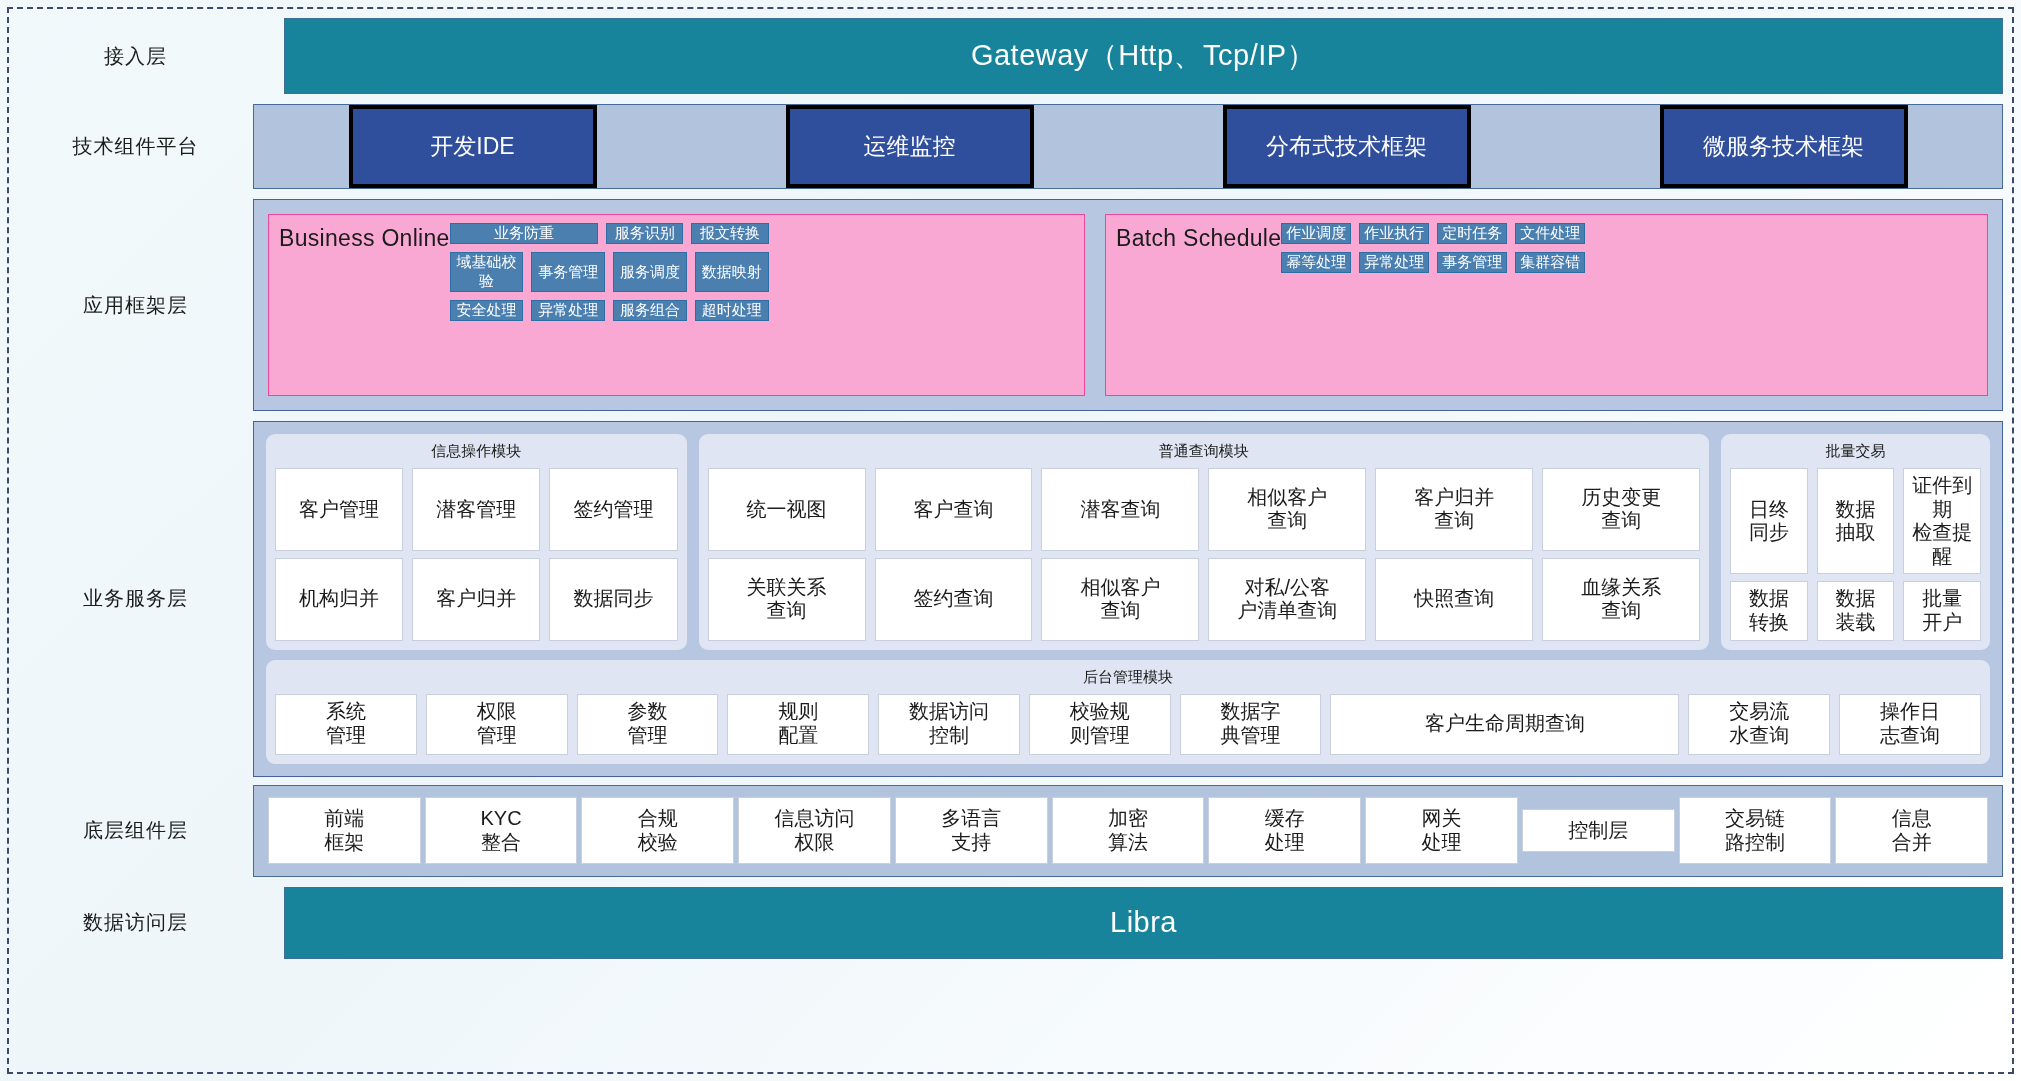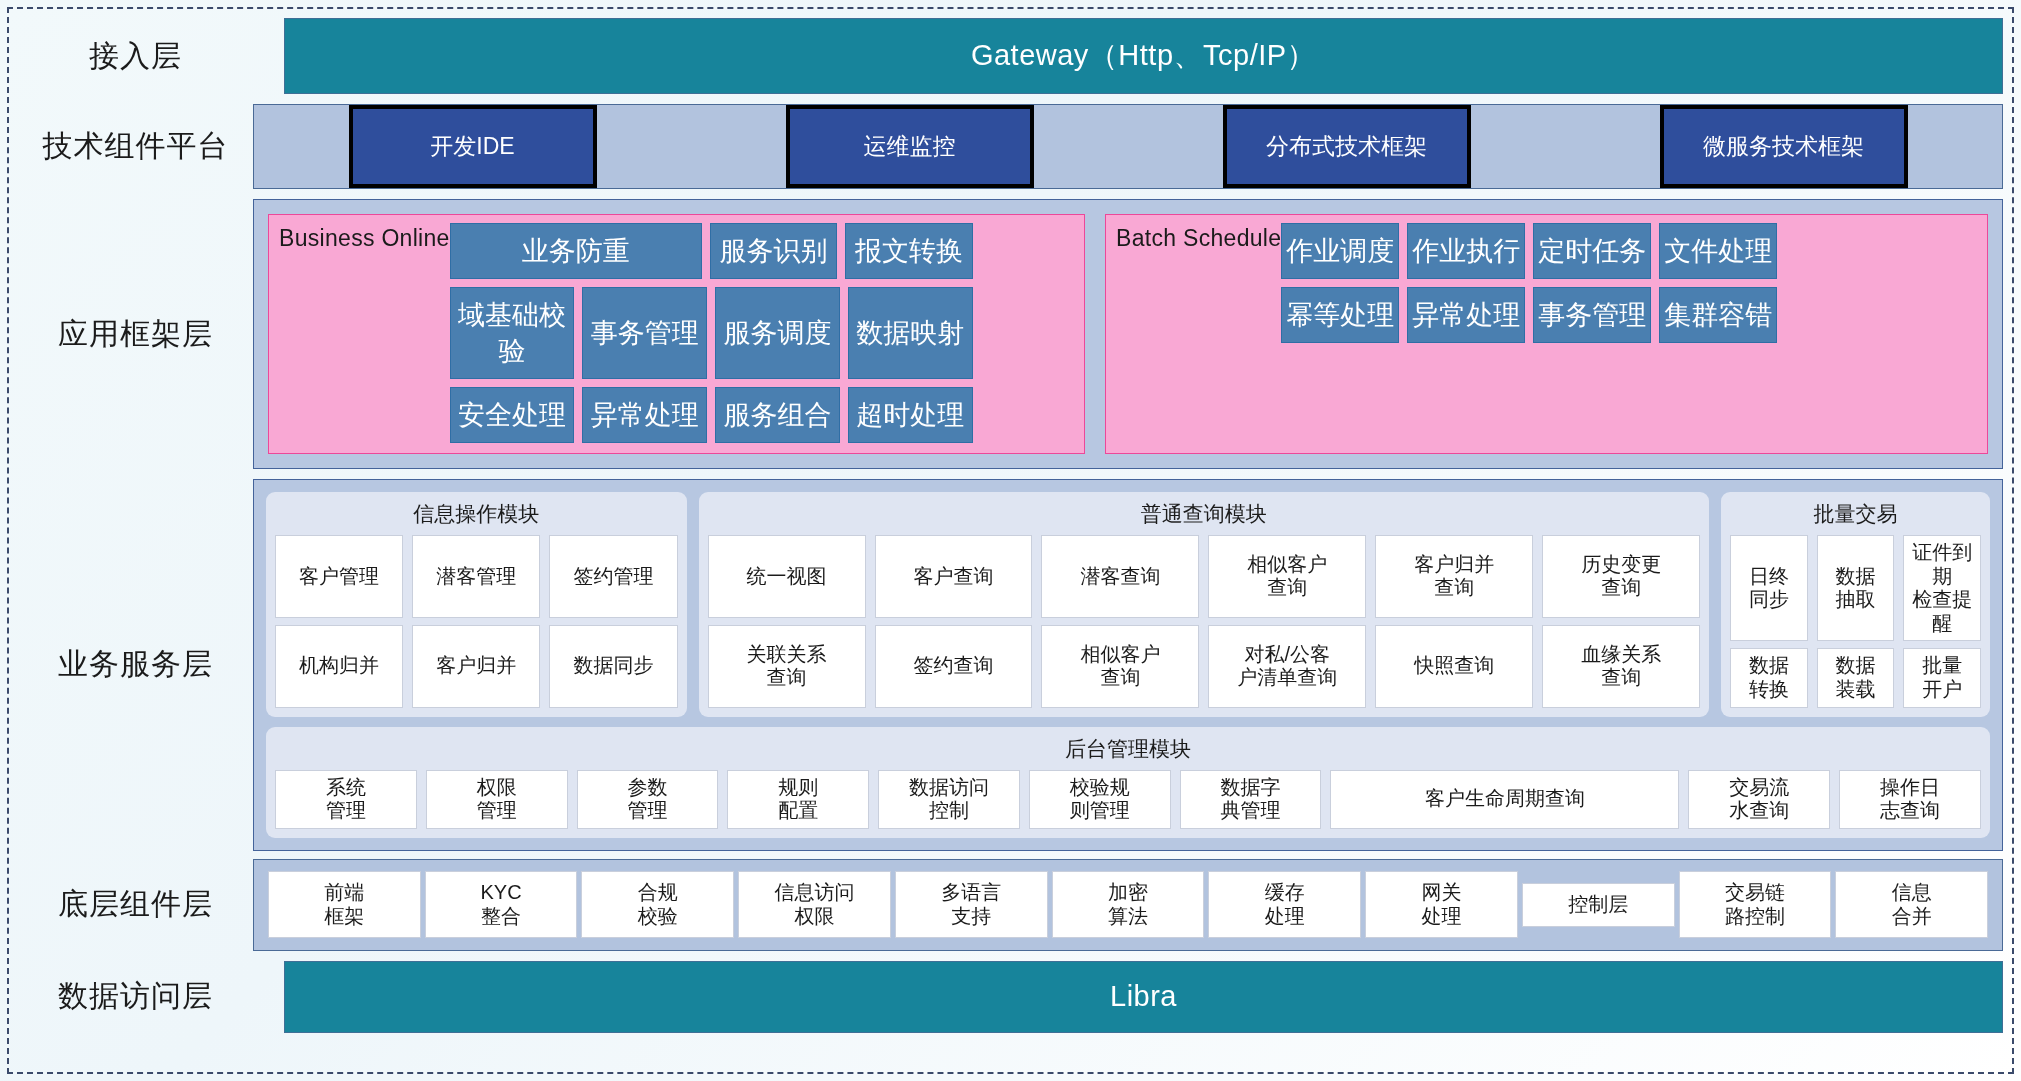--- a/index.html
+++ b/index.html
@@ -18,21 +18,21 @@
   }
   .grid{
     position:absolute;left:18px;top:18px;right:18px;bottom:18px;
     display:flex;flex-direction:column;
     box-sizing:border-box;
   }
   .row{display:flex;align-items:stretch;}
   .rowlabel{
     width:235px;flex:0 0 235px;
     display:flex;align-items:center;justify-content:center;
-    font-size:30px;color:#1b1b1b;letter-spacing:1px;
+    font-size:20px;color:#1b1b1b;letter-spacing:1px;
   }
   .rowbody{flex:1;display:flex;align-items:stretch;}
 
   
   .teal-bar{
     flex:1;background:#17849b;border:1px solid #3f6f96;
     display:flex;align-items:center;justify-content:center;
     color:#ffffff;font-size:29px;letter-spacing:.5px;margin-left:31px;
   }
 
@@ -61,38 +61,38 @@
   .subpanel.online{flex:0 0 47.5%;}
   .subpanel.batch{flex:1;}
   .sp-title{
     text-align:center;font-size:23px;color:#1b1b1b;
     margin:2px 0 9px 0;letter-spacing:.3px;
   }
   .sp-rows{display:flex;flex-direction:column;gap:8px;}
   .sp-row{display:flex;gap:8px;}
   .blue-cell{
     background:#4a7fb0;border:1px solid #2f6ea5;color:#ffffff;
-    font-size:27px;display:flex;align-items:center;justify-content:center;
-    padding:9px 4px;flex:1;text-align:center;
+    font-size:15px;display:flex;align-items:center;justify-content:center;
+    padding:0 4px;flex:1;text-align:center;
   }
   .blue-cell.w2{flex:2.06;}
 
   
   .bs-wrap{
     flex:1;background:#b7c7e1;border:1px solid #44639a;
     display:flex;flex-direction:column;gap:10px;
     padding:12px;box-sizing:border-box;
   }
   .bs-top{display:flex;gap:12px;flex:1;}
   .card{
     background:#dfe5f2;border-radius:9px;
     padding:6px 9px 9px 9px;box-sizing:border-box;
     display:flex;flex-direction:column;
   }
-  .card-title{text-align:center;font-size:21px;color:#1b1b1b;margin:2px 0 7px 0;}
+  .card-title{text-align:center;font-size:15px;color:#1b1b1b;margin:2px 0 7px 0;}
   .card-rows{display:flex;flex-direction:column;gap:7px;flex:1;}
   .card-row{display:flex;gap:9px;flex:1;}
   .white-cell{
     background:#ffffff;border:1px solid #c9cfdc;
     font-size:20px;color:#1b1b1b;text-align:center;
     display:flex;align-items:center;justify-content:center;
     flex:1;padding:5px 3px;line-height:1.18;
   }
   .c-info{flex:0 0 24.4%;}
   .c-query{flex:1;}

